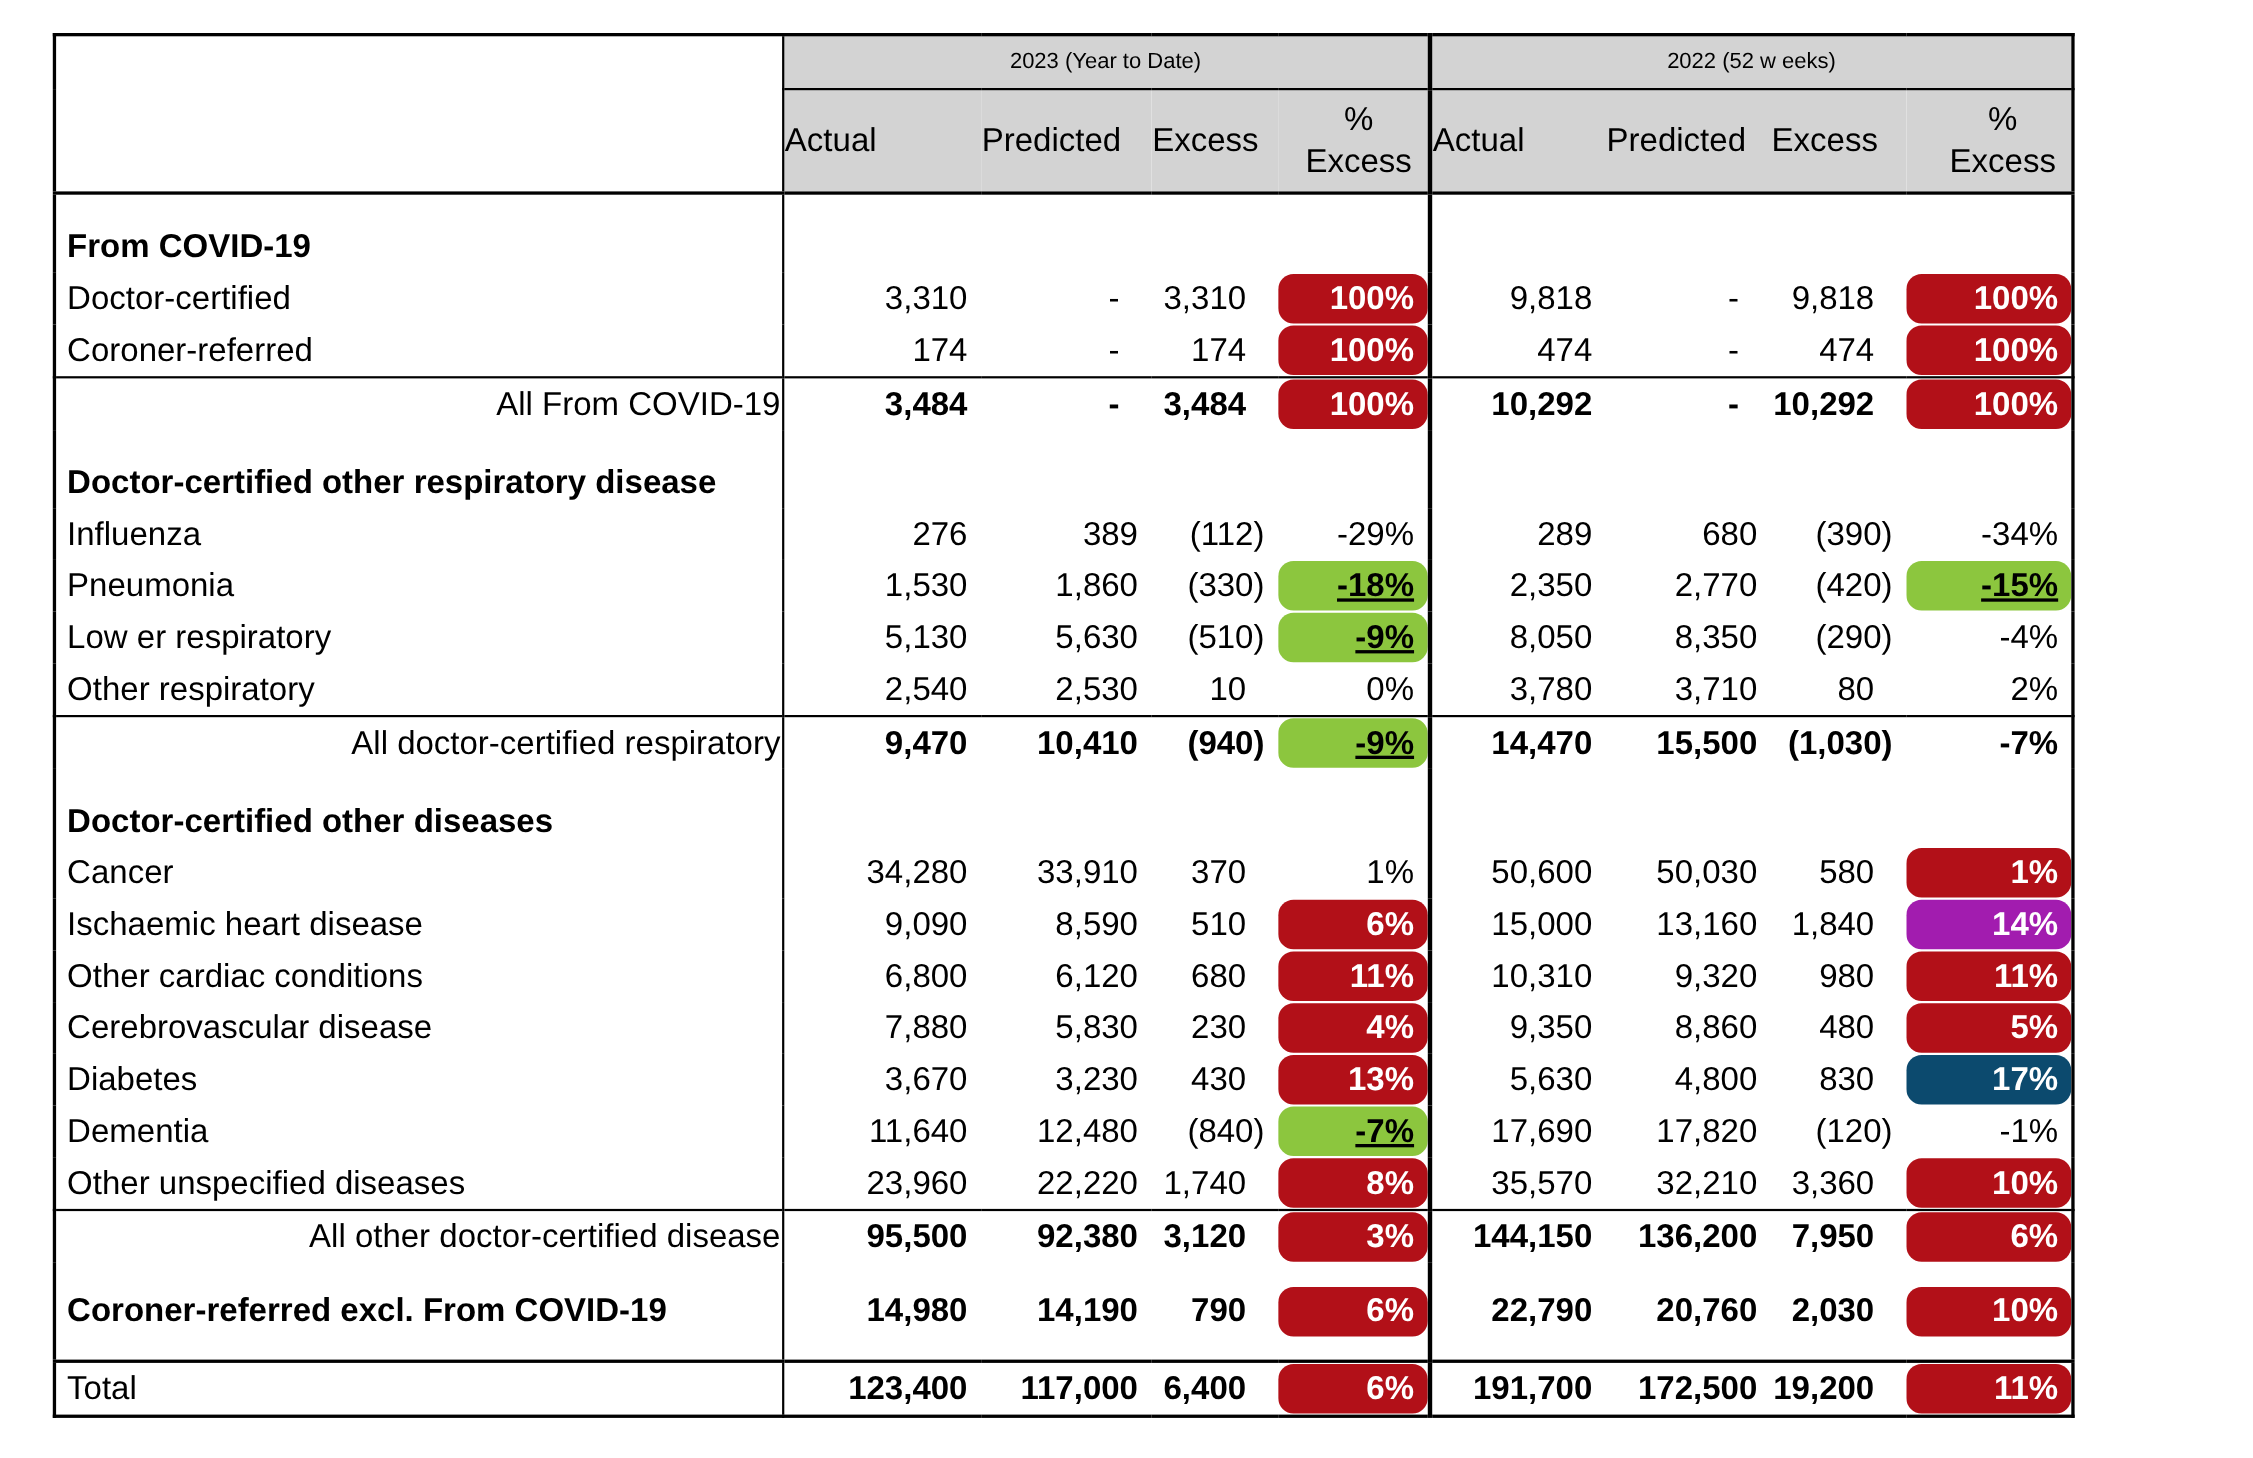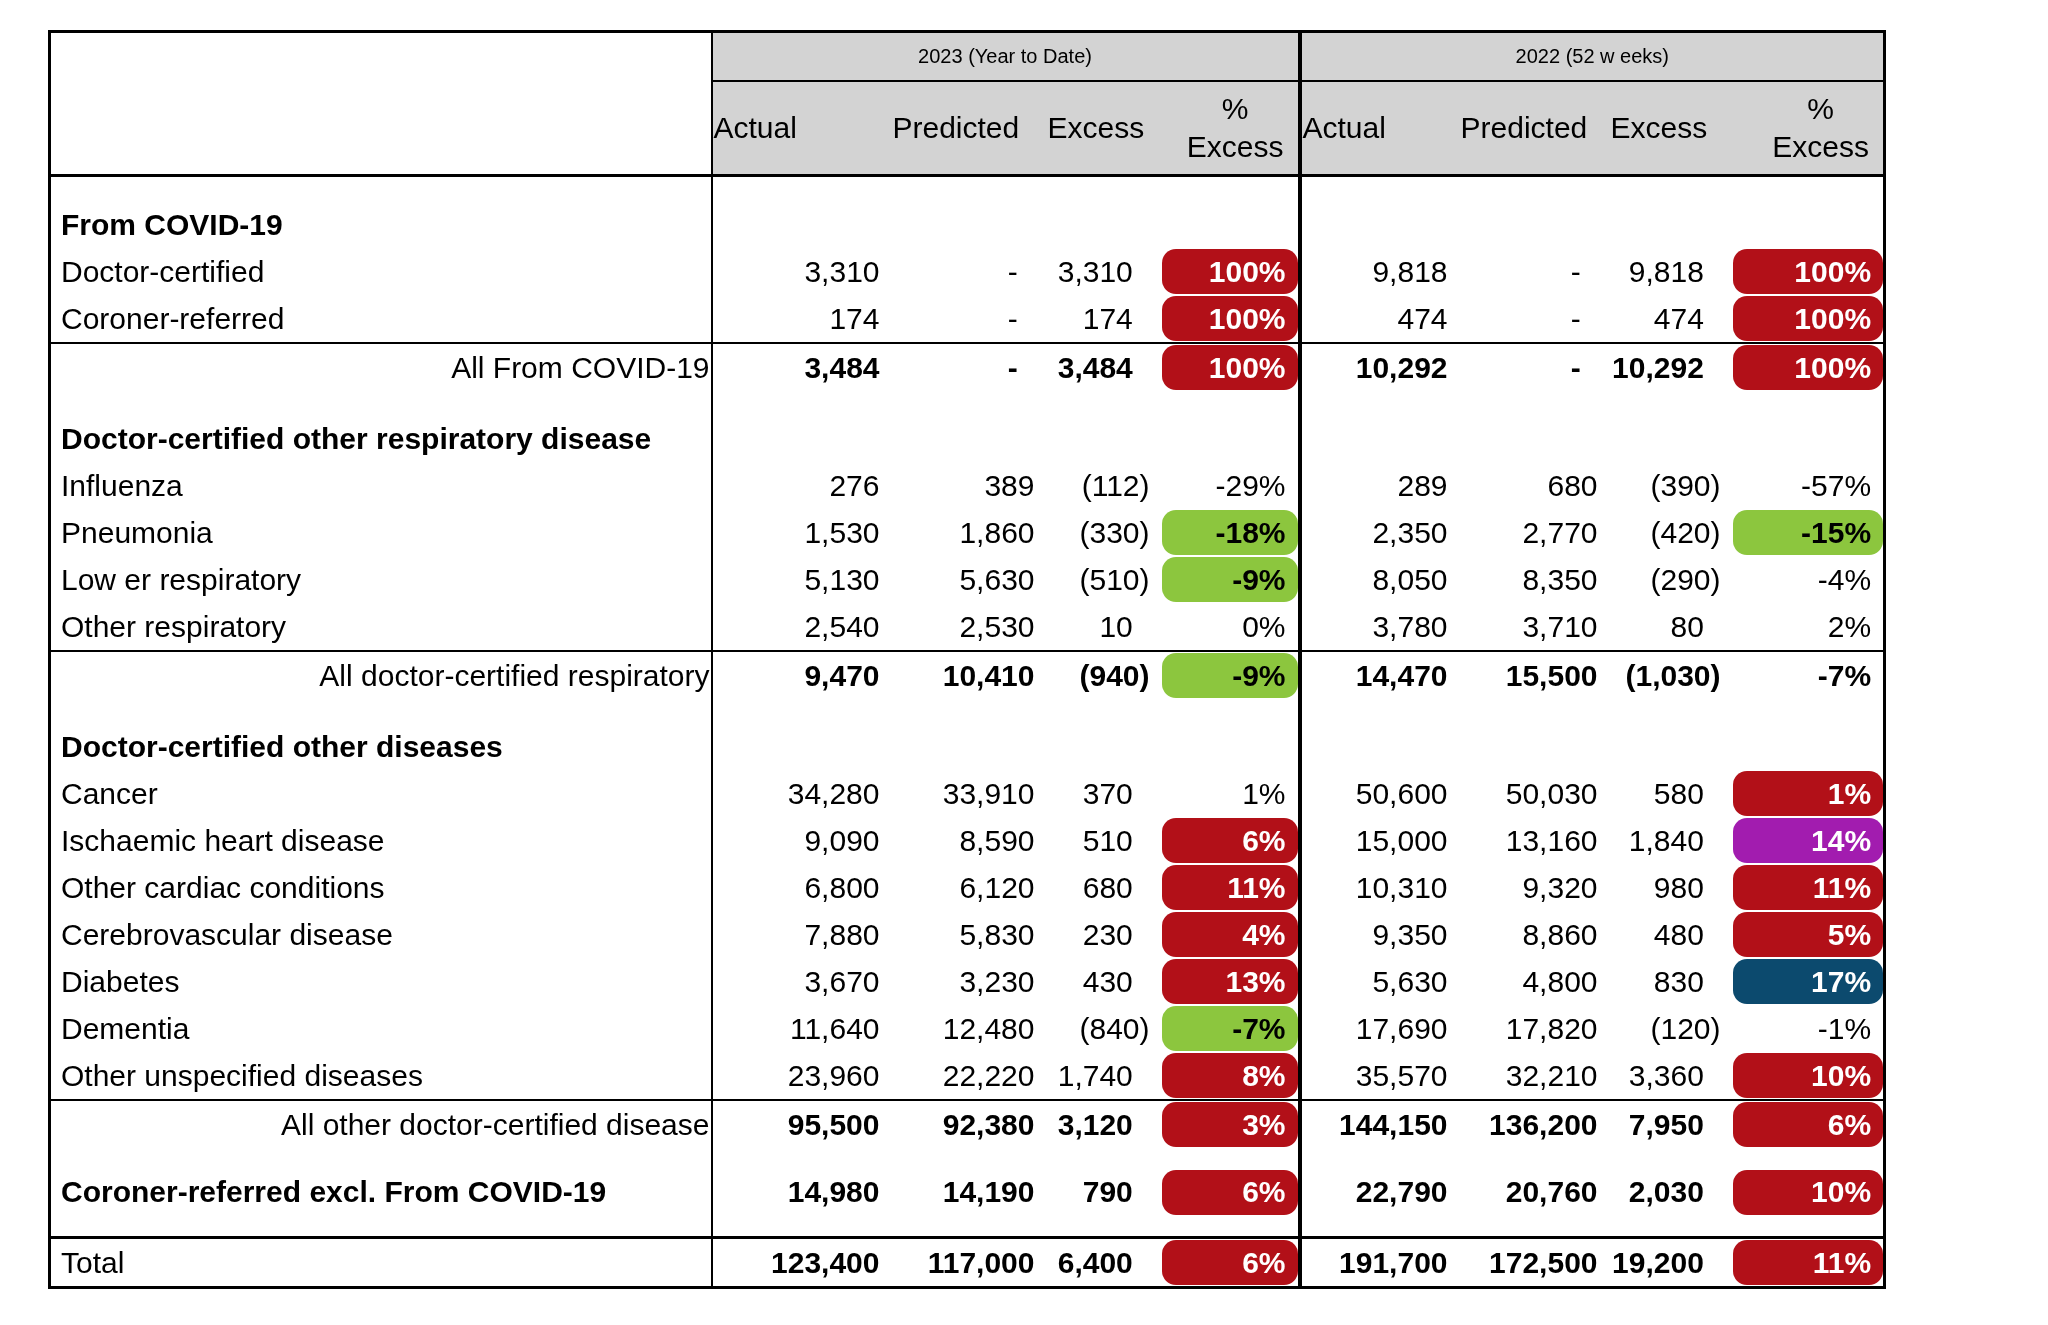--- a/index.html
+++ b/index.html
@@ -34,21 +34,21 @@
   tr.sectionrow td{height:64px;vertical-align:bottom;}
   tr.sectionrow td.lbl{padding-bottom:6px;font-weight:bold;}
   tr.tallrow td{height:86px;vertical-align:middle;}
   tr.rule td{border-top:2px solid #000;text-align:right;}
   tr.total td{border-top:3px solid #000;}
   td.v{text-align:right;padding-right:12px;vertical-align:middle;}
   td.pct{padding:0;vertical-align:middle;}
   .pctbox{height:45px;display:flex;align-items:center;justify-content:flex-end;padding-right:12px;border-radius:14px;}
   .bold{font-weight:bold;}
   .shade-red{color:#ffffff;font-weight:bold;}
-  .shade-green{color:#000000;font-weight:bold;}
+  .shade-green{color:#000000;font-weight:bold;text-decoration:underline;}
   
   .footnote{
     width:1870px;margin:10px 0 0 40px;text-align:center;
     font-size:30px;line-height:43px;white-space:pre-wrap;
   }
 </style>
 </head>
 <body>
 
 <div class="page">
@@ -167,21 +167,21 @@
           <td class="v">276</td>
           <td class="v">389</td>
           <td class="v">(112)</td>
           <td class="pct">
             <div class="pctbox">-29%</div>
           </td>
           <td class="v thick">289</td>
           <td class="v">680</td>
           <td class="v">(390)</td>
           <td class="pct">
-            <div class="pctbox">-57%</div>
+            <div class="pctbox">-34%</div>
           </td>
         </tr>
         <tr class="data">
           <td class="lbl">Pneumonia</td>
           <td class="v">1,530</td>
           <td class="v">1,860</td>
           <td class="v">(330)</td>
           <td class="pct">
             <div class="pctbox shade-green" style="background: rgb(140, 198, 62);">-18%</div>
           </td>

